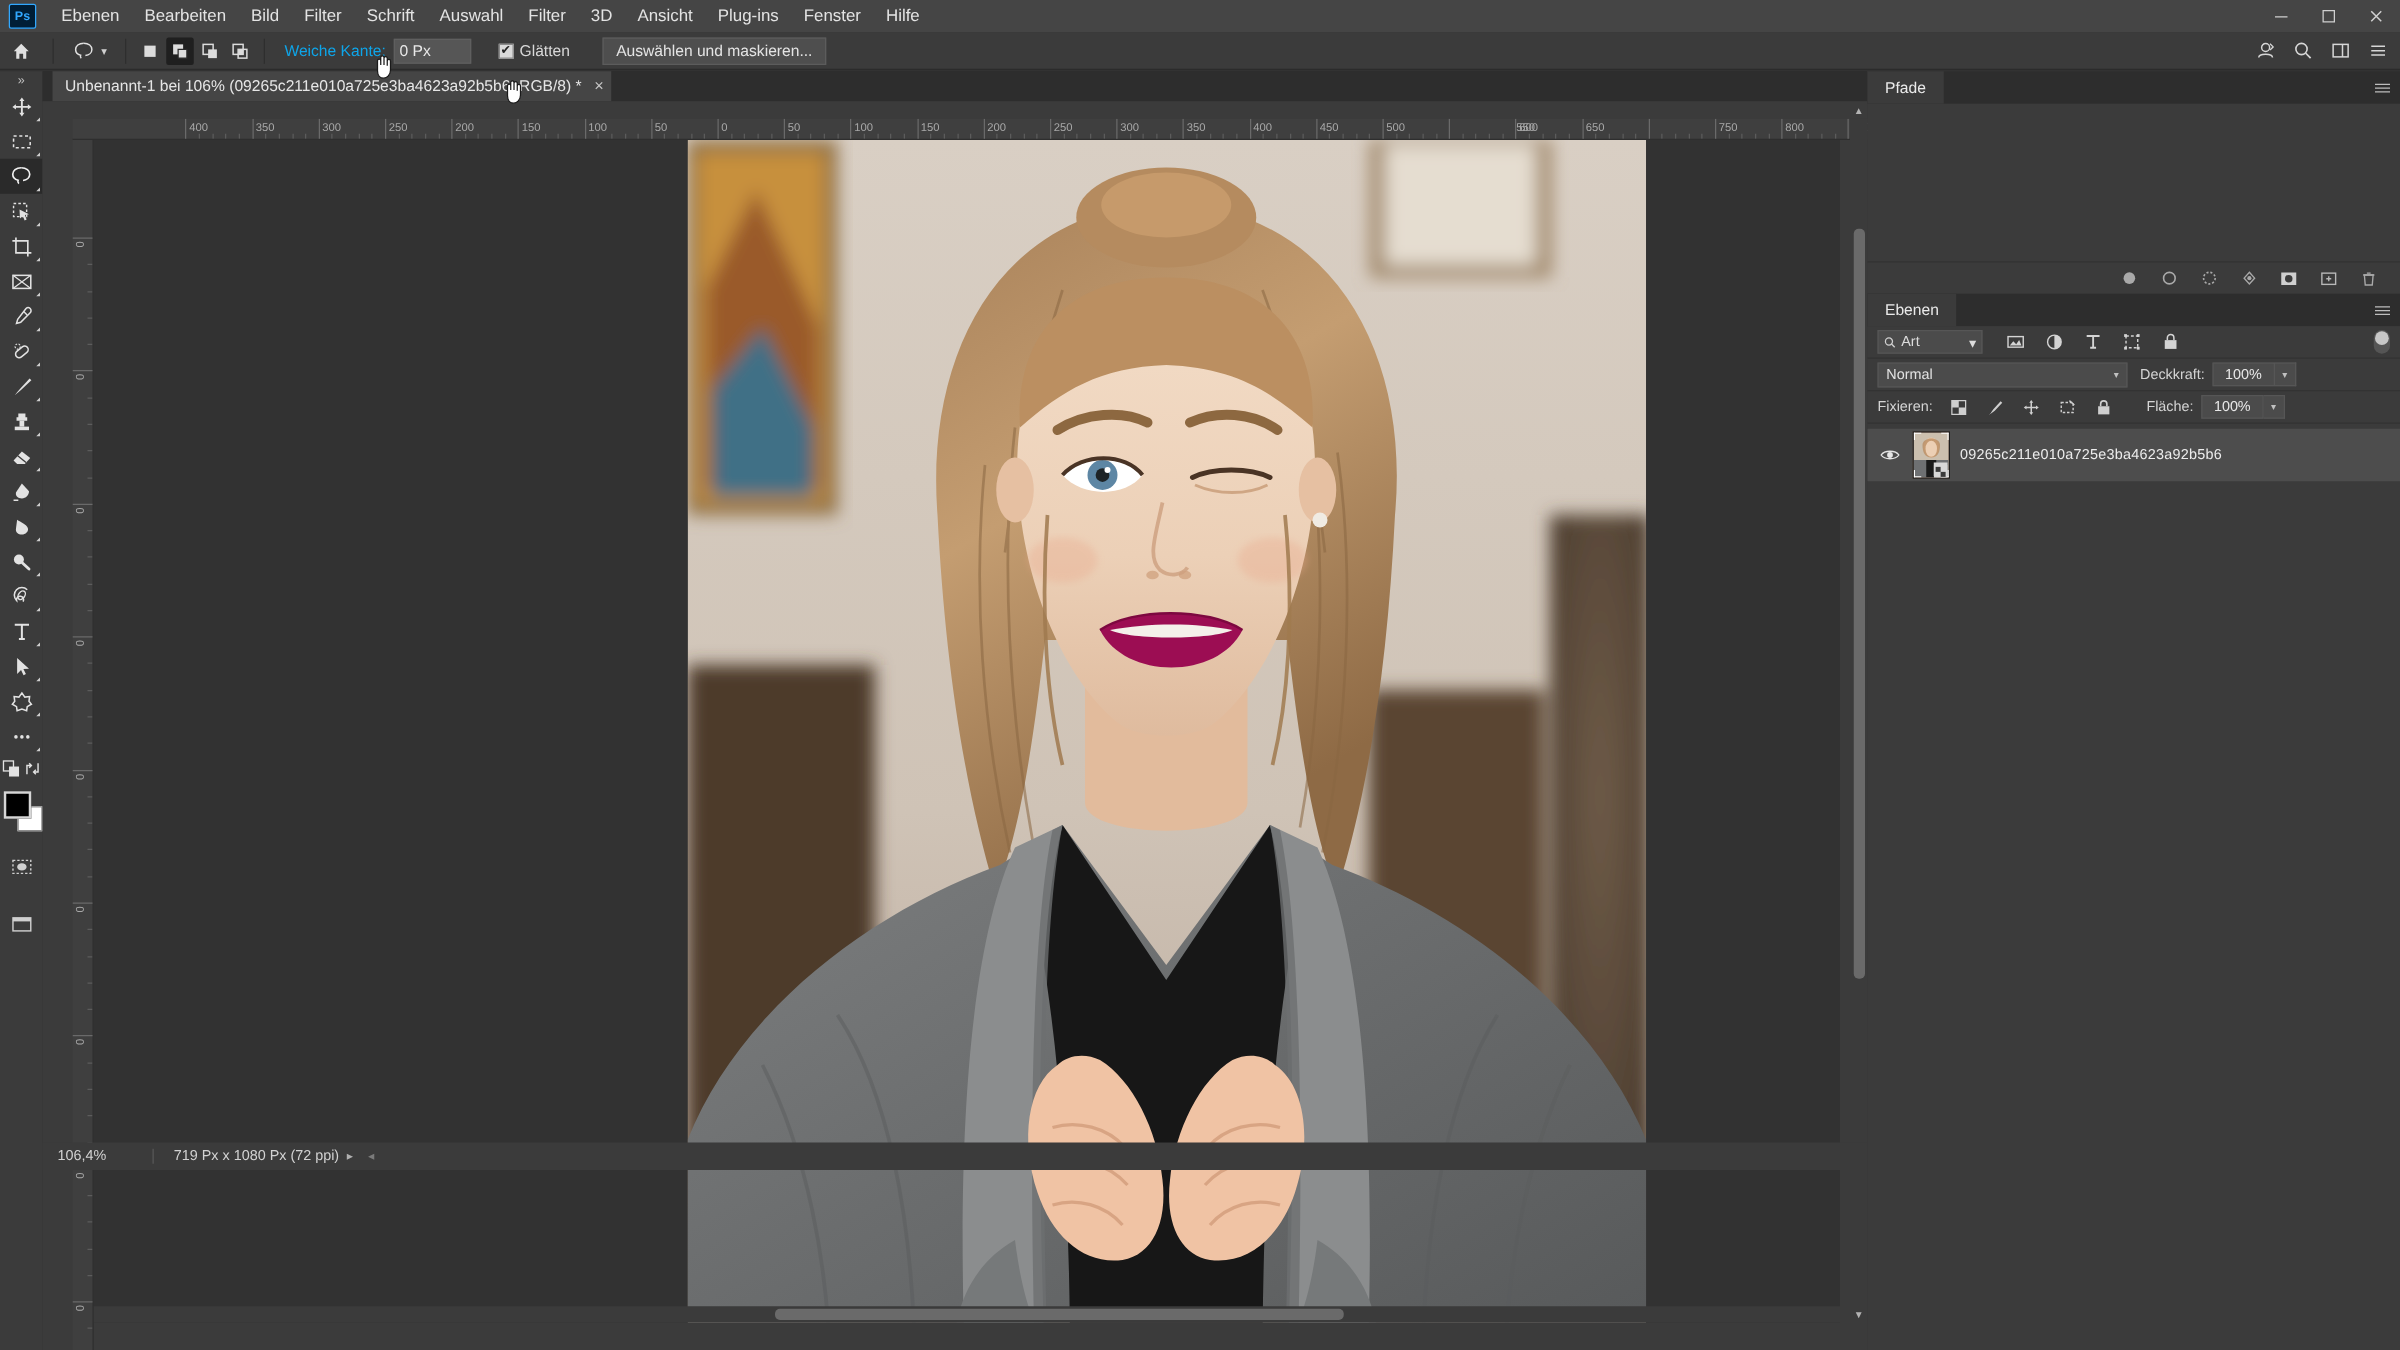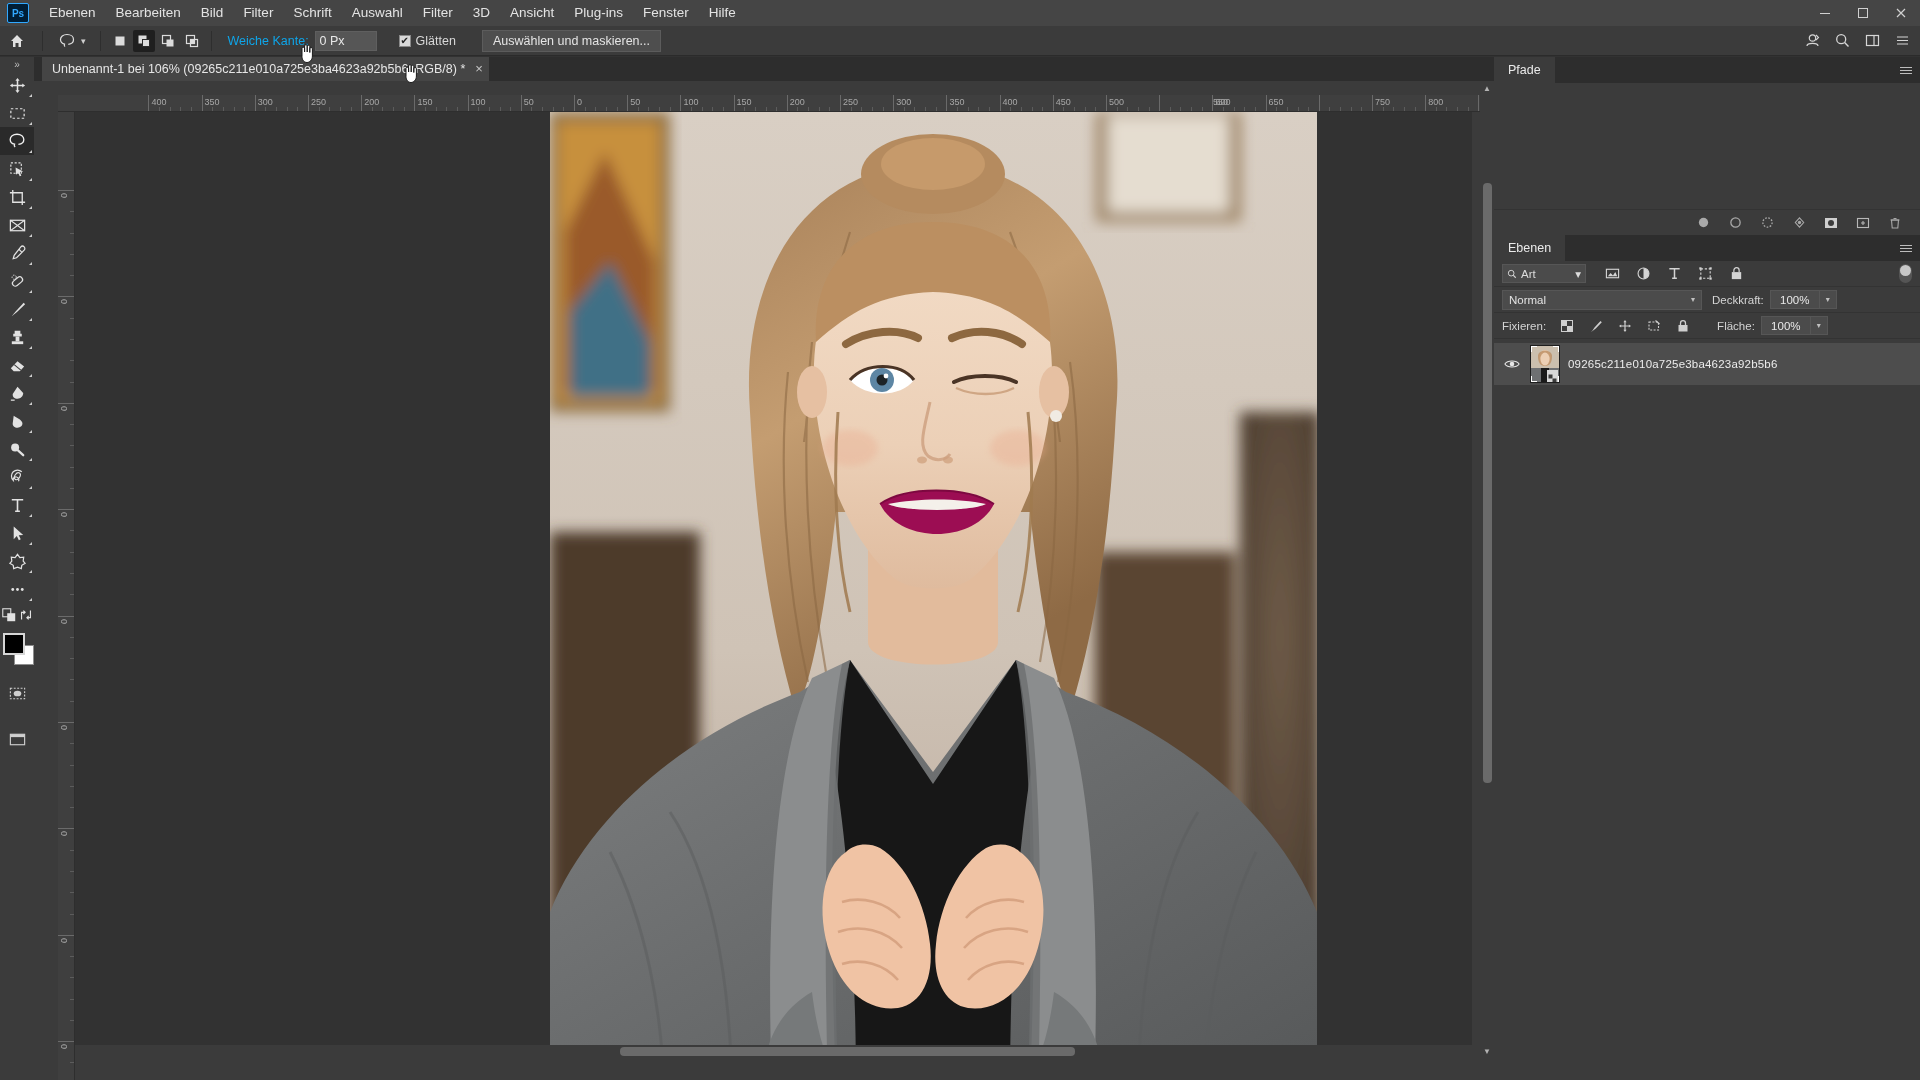--- a/index.html
+++ b/index.html
@@ -927,20 +927,27 @@
       <div class="sb-arrow" style="position:absolute;top:-14px;">▲</div>
       <div class="thumb"></div>
       <div class="sb-arrow" style="position:absolute;bottom:-14px;">▼</div>
     </div>
 
     <div class="sb-h">
       <div class="thumb"></div>
     </div>
   </div>
 
+  <div class="statusbar">
+    <div class="sb-zoom">106,4%</div>
+    <div class="sb-sep"></div>
+    <div class="sb-dims">719 Px x 1080 Px (72 ppi)</div>
+    <div class="sb-caret">▸</div>
+    <div class="sb-caret" style="color:#7a7a7a;">◂</div>
+  </div>
 
   <div class="rightpanels">
 
     <div class="panel-group">
       <div class="panel-tabs">
         <div class="panel-tab active">Pfade</div>
         <div class="panel-menu-btn">
             <i></i>
             <i></i>
             <i></i>

